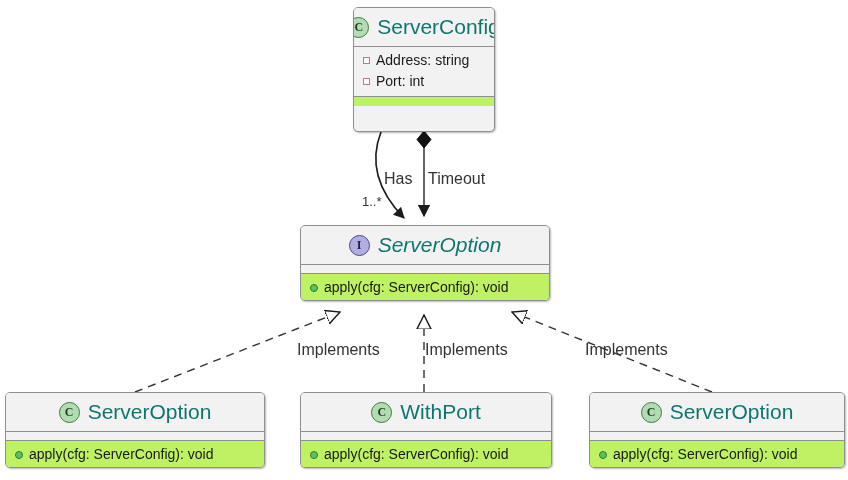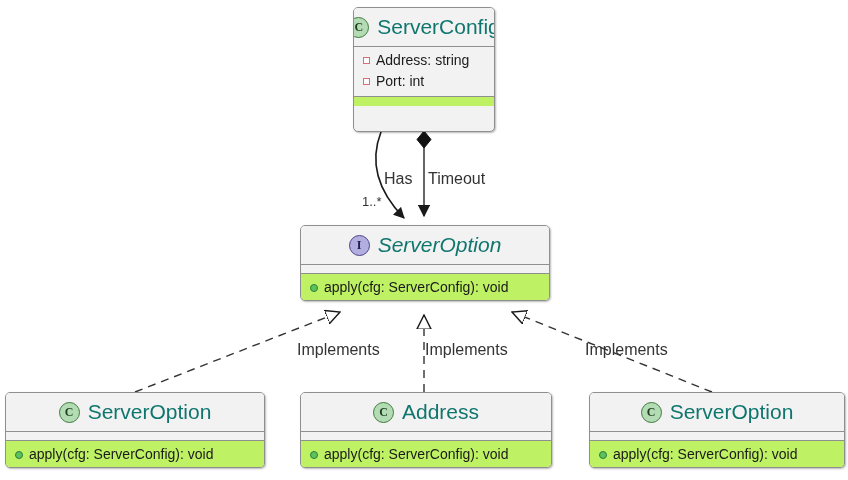--- a/index.html
+++ b/index.html
@@ -213,21 +213,21 @@
       <div class="member">
         <span class="mark-method"></span>
         <span>apply(cfg: ServerConfig): void</span>
       </div>
     </div>
   </div>
 
   <div class="uml-box" style="left:300px; top:392px; width:252px; height:76px;">
     <div class="uml-header">
       <span class="badge badge-class">C</span>
-      <span class="uml-title">Address</span>
+      <span class="uml-title">WithPort</span>
     </div>
     <div class="uml-attrs empty"></div>
     <div class="uml-methods">
       <div class="member">
         <span class="mark-method"></span>
         <span>apply(cfg: ServerConfig): void</span>
       </div>
     </div>
   </div>
 

